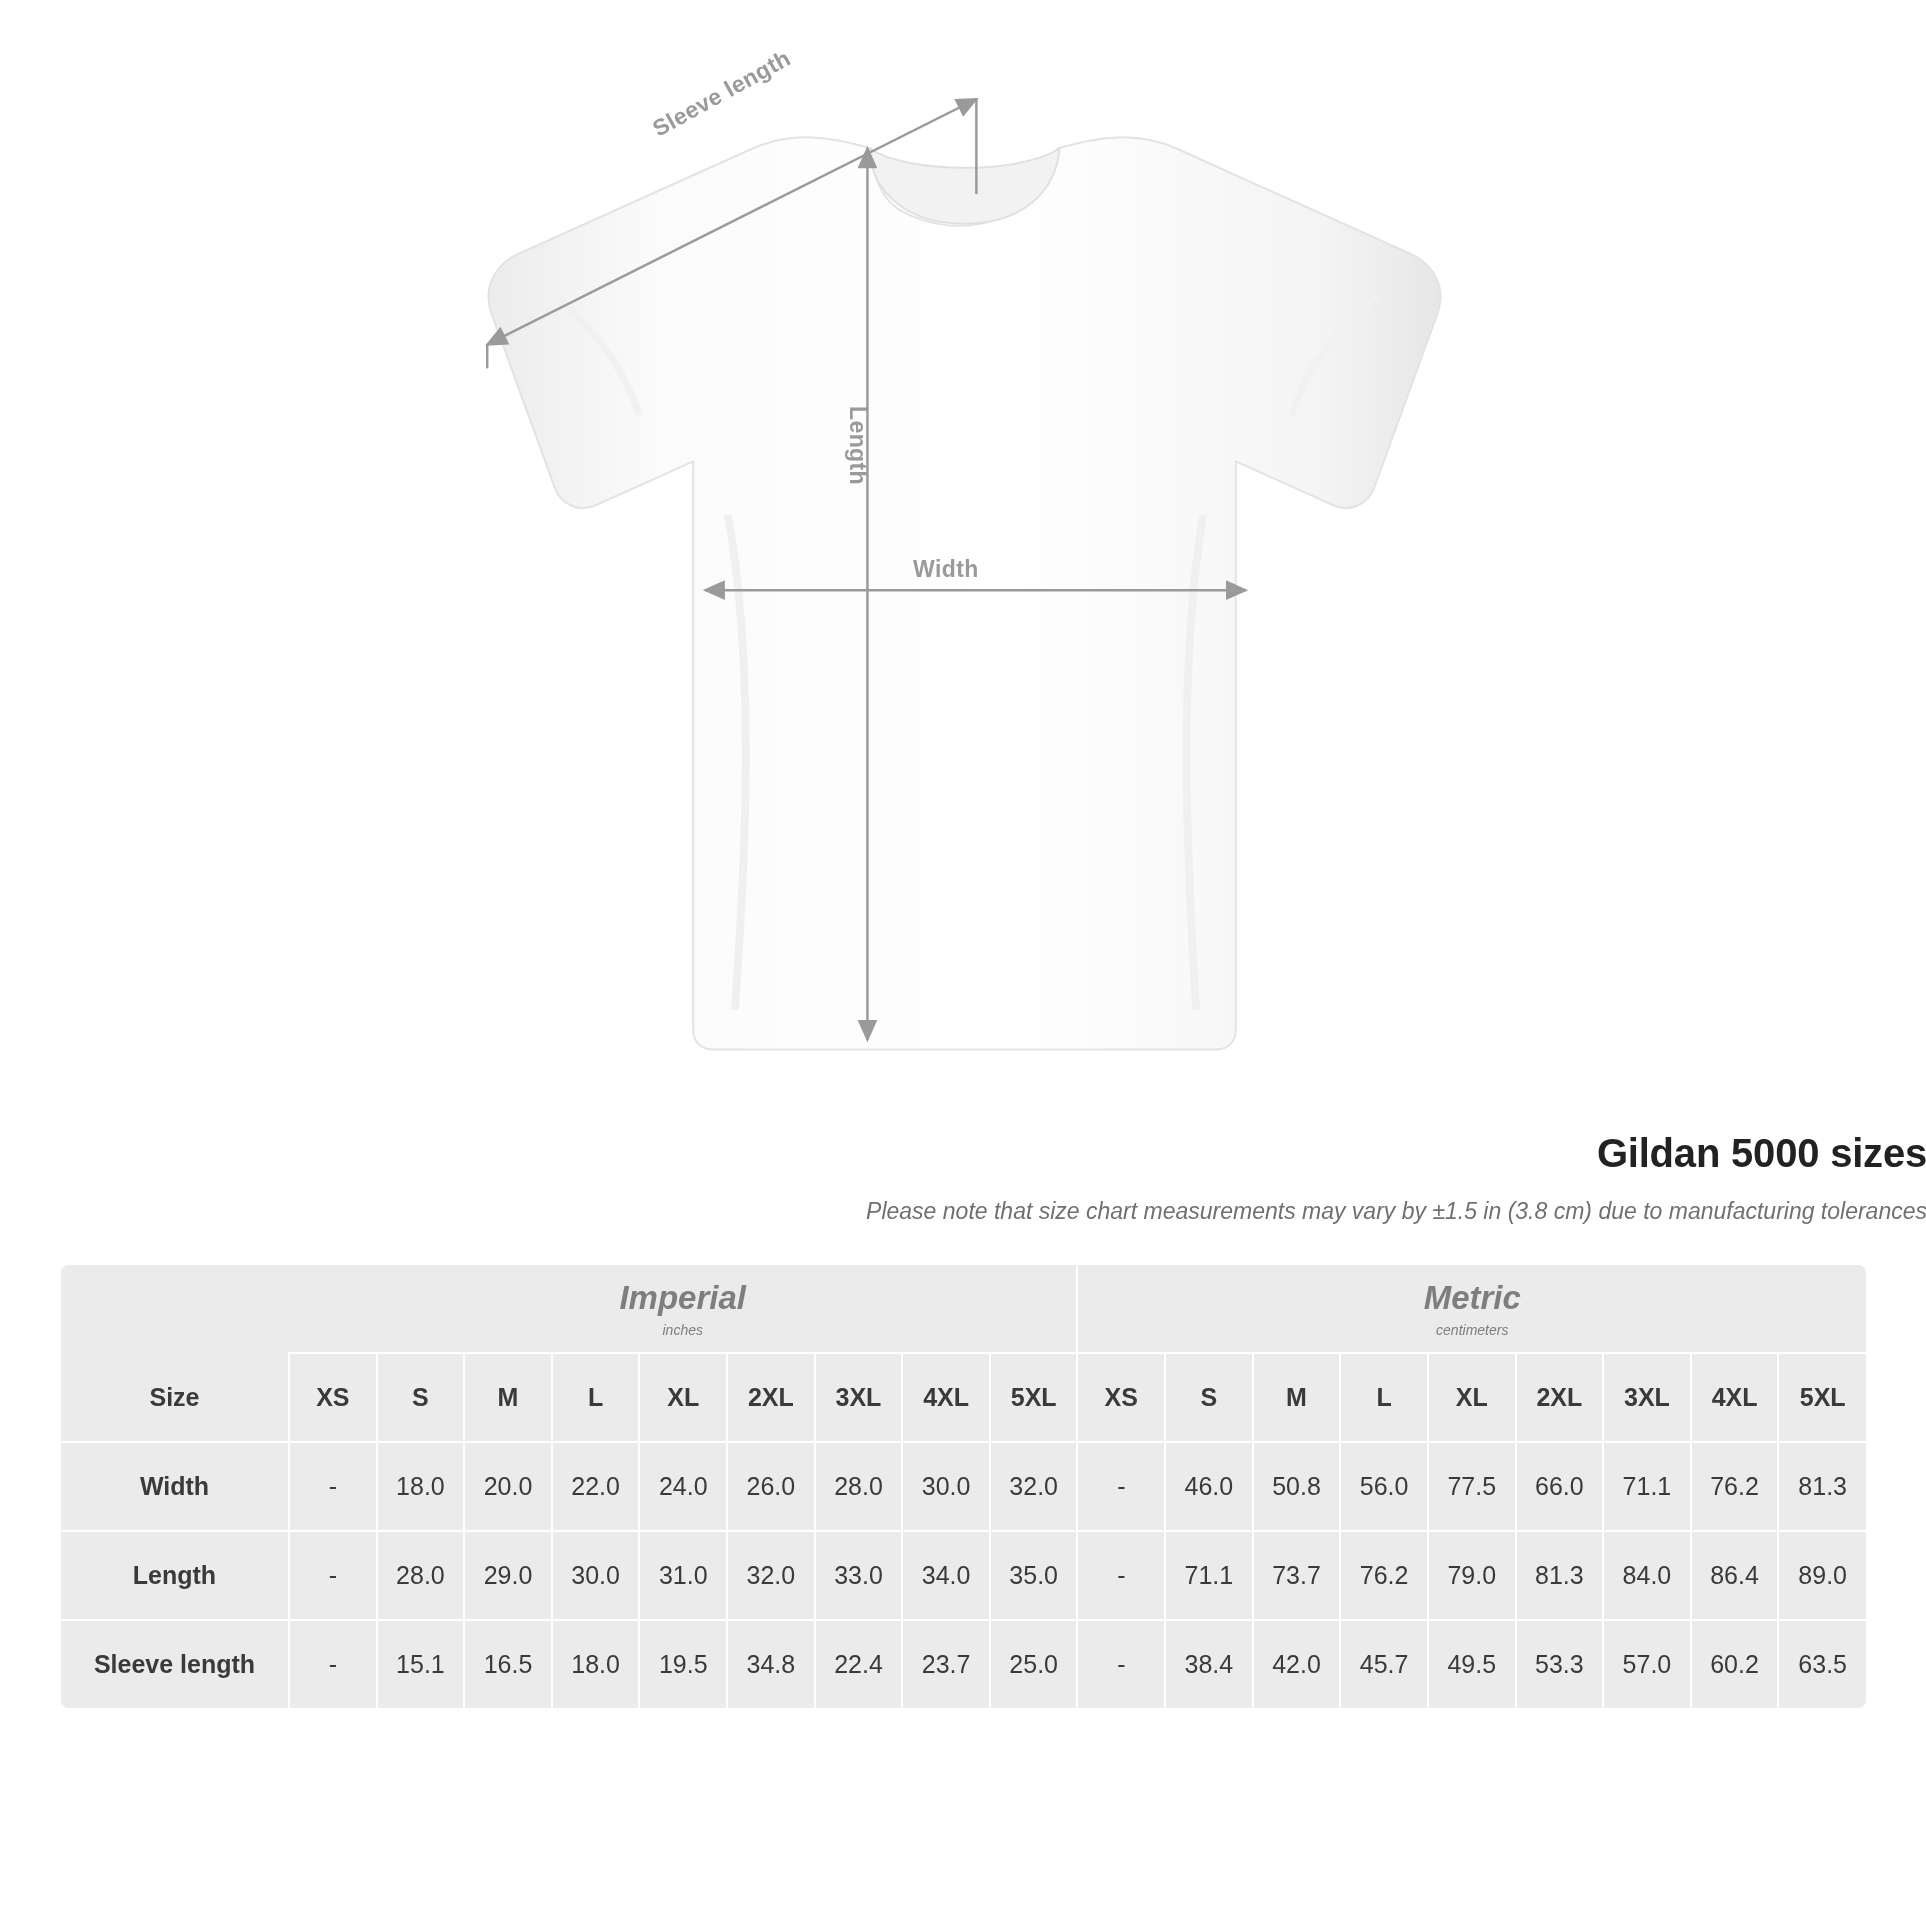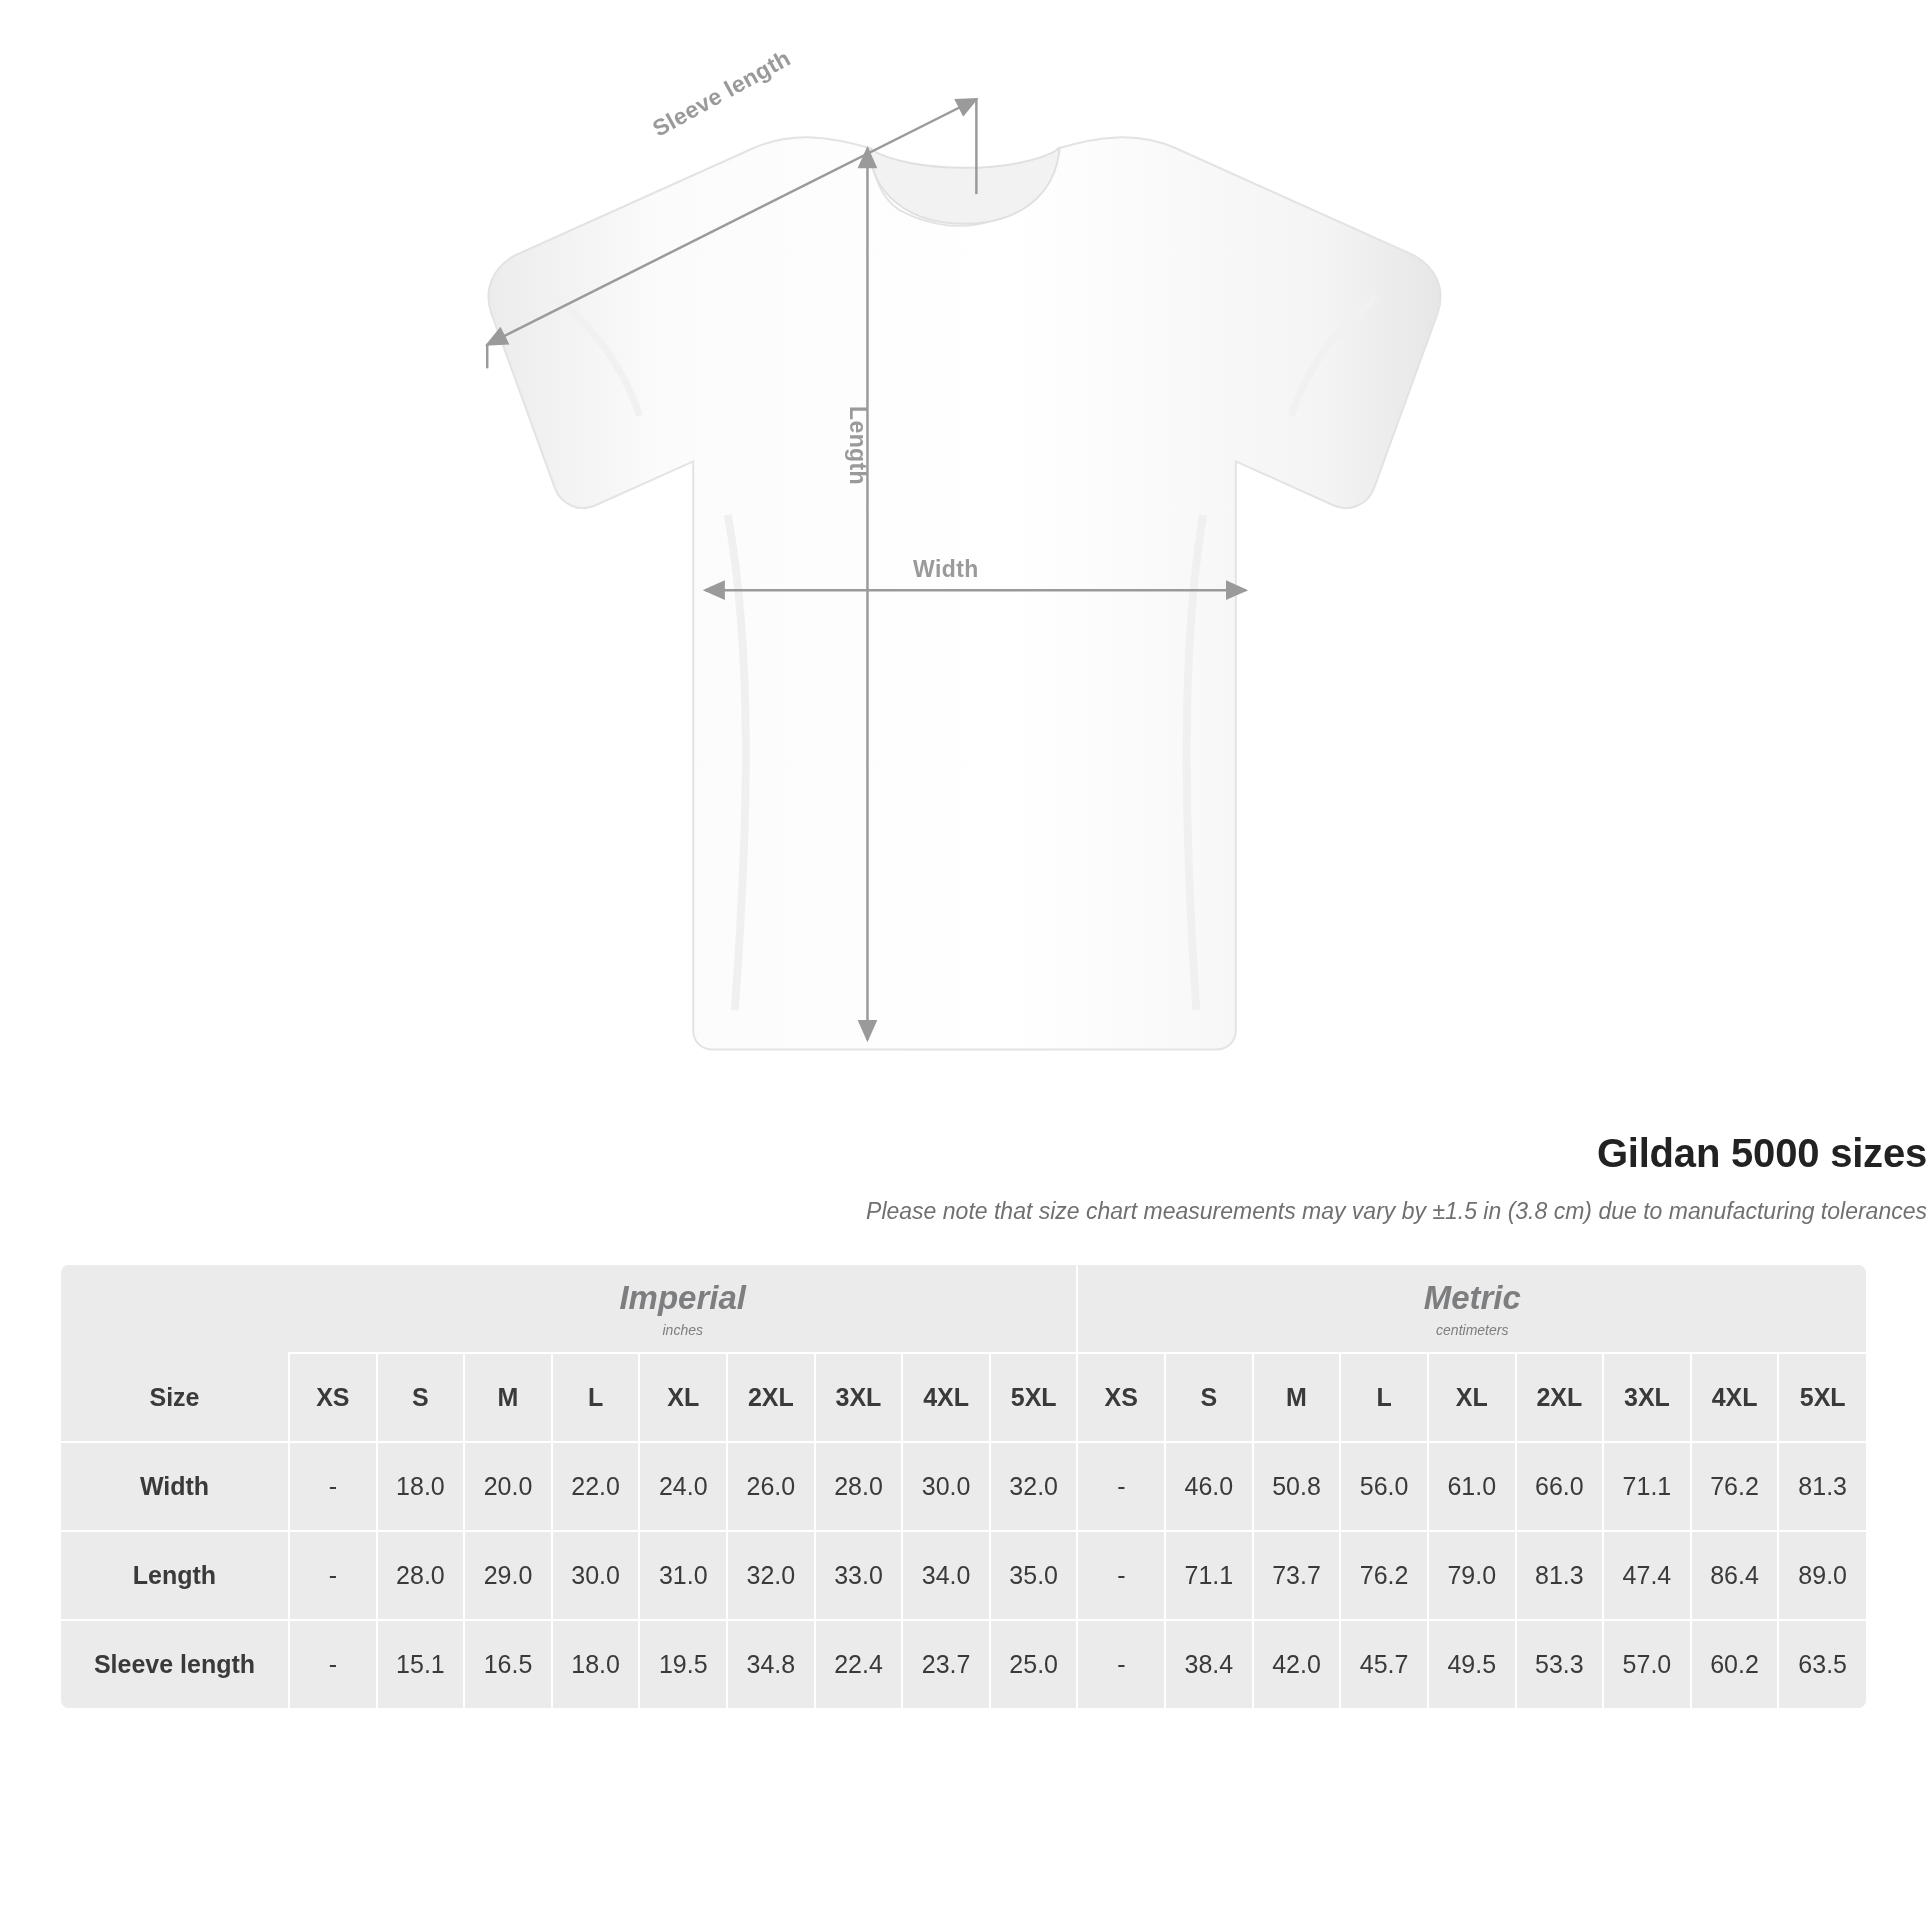--- a/index.html
+++ b/index.html
@@ -284,21 +284,21 @@
             <td>22.0</td>
             <td>24.0</td>
             <td>26.0</td>
             <td>28.0</td>
             <td>30.0</td>
             <td>32.0</td>
             <td>-</td>
             <td>46.0</td>
             <td>50.8</td>
             <td>56.0</td>
-            <td>61.0</td>
+            <td>77.5</td>
             <td>66.0</td>
             <td>71.1</td>
             <td>76.2</td>
             <td>81.3</td>
           </tr>
           <tr>
             <td class="row-head">Length</td>
             <td>-</td>
             <td>28.0</td>
             <td>29.0</td>
@@ -307,21 +307,21 @@
             <td>32.0</td>
             <td>33.0</td>
             <td>34.0</td>
             <td>35.0</td>
             <td>-</td>
             <td>71.1</td>
             <td>73.7</td>
             <td>76.2</td>
             <td>79.0</td>
             <td>81.3</td>
-            <td>47.4</td>
+            <td>84.0</td>
             <td>86.4</td>
             <td>89.0</td>
           </tr>
           <tr>
             <td class="row-head">Sleeve length</td>
             <td>-</td>
             <td>15.1</td>
             <td>16.5</td>
             <td>18.0</td>
             <td>19.5</td>

